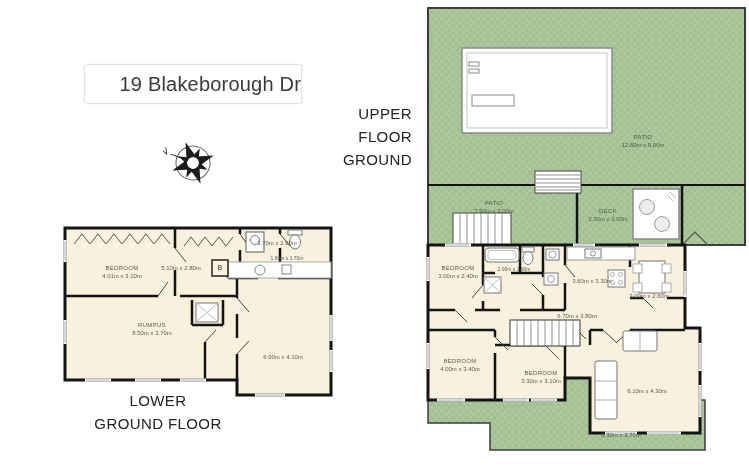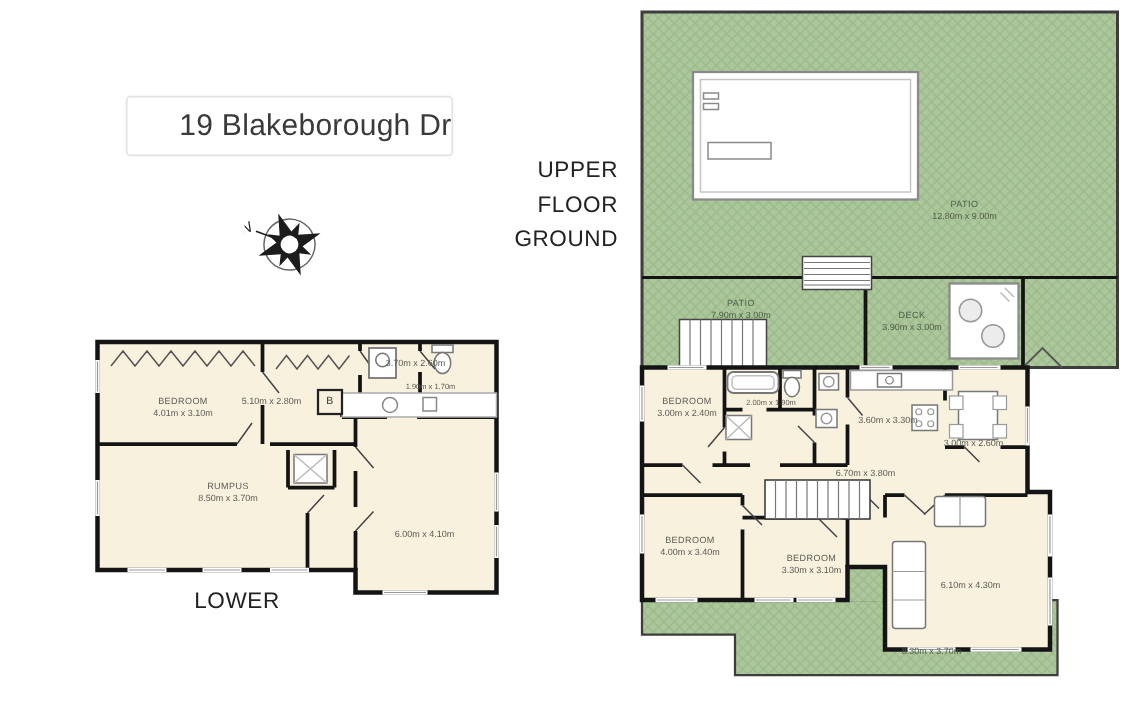--- a/index.html
+++ b/index.html
@@ -43,20 +43,21 @@
     </g>
   </svg>
 
   <div id="upper-floor-label" class="abs floor-label">
     <div>UPPER</div>
     <div>FLOOR</div>
     <div>GROUND</div>
   </div>
   <div id="lower-floor-label" class="abs floor-label">
     <div>LOWER</div>
+    <div>GROUND FLOOR</div>
   </div>
 
   <svg style="left:60px;top:220px" width="280" height="185" viewBox="0 0 280 185">
 
     <path d="M5,8 H271 V175 H177 V160 H5 Z" fill="#f8f1de" stroke="#141414" stroke-width="3"></path>
 
     <path d="M115,8 V28 M115,50 V76
              M5,76 H98 M120,76 H177
              M180,8 V14 M180,30 V42
              M220,8 V14 M220,28 V42

